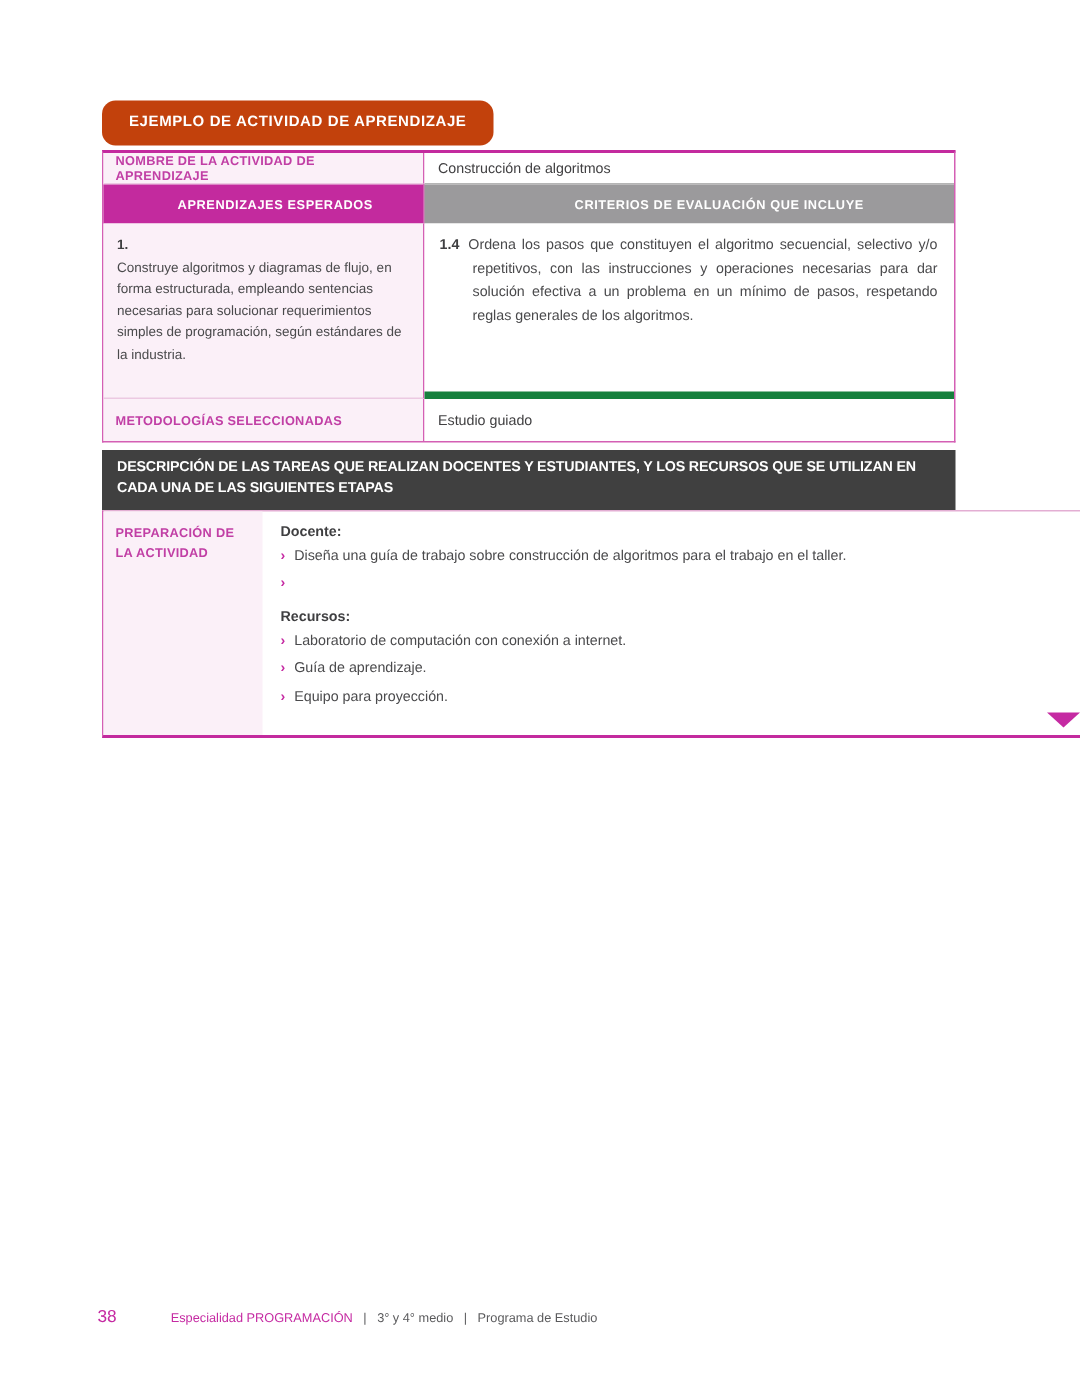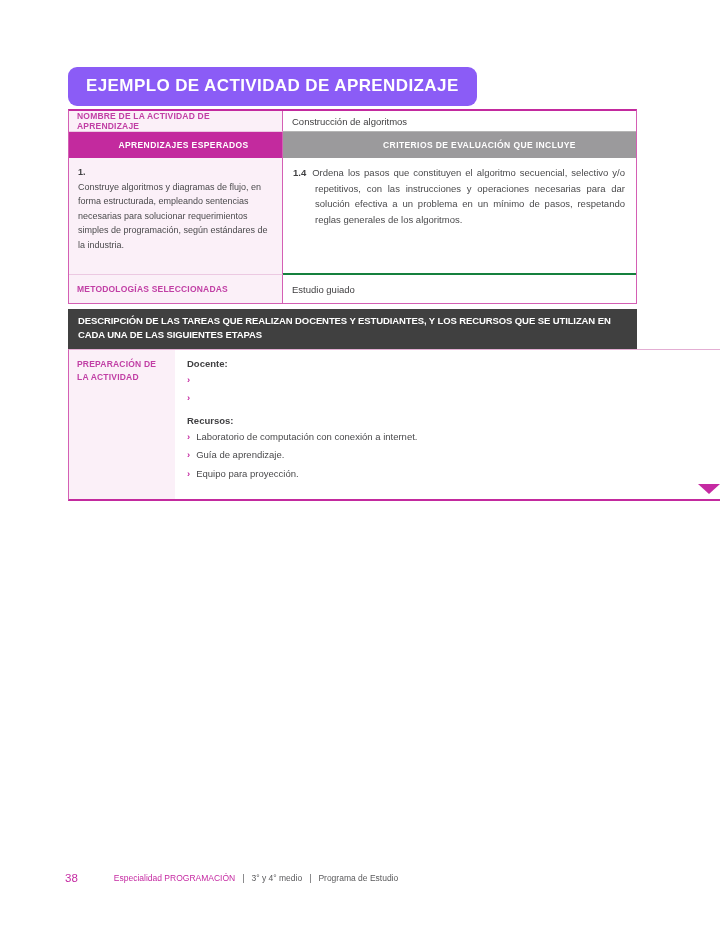--- a/index.html
+++ b/index.html
@@ -3,23 +3,23 @@
 <meta charset="utf-8">
 <style>
   * { margin:0; padding:0; box-sizing:border-box; }
   html,body { width:720px; height:932px; background:#ffffff; font-family:"Liberation Sans", sans-serif; }
   .page { position:relative; width:720px; height:932px; background:#fff; overflow:hidden; }
   .content { position:absolute; left:68px; top:67px; width:569px; }
 
   
   .tab {
     display:inline-block;
-    background:#8b5cf6;
+    background:#c2410c;
     color:#fff;
-    font-size:17px;
+    font-size:10px;
     font-weight:bold;
     letter-spacing:0.4px;
     padding:9px 18px 10px 18px;
     border-radius:9px;
     margin-bottom:3px;
   }
 
   
   .table1 {
     width:569px;
@@ -73,21 +73,21 @@
     border-right:1.5px solid #d45fb4;
     border-bottom:1px solid #ecc9e2;
     color:#4a4a4c; font-size:9px; line-height:1.62;
     min-height:117px;
   }
   .content-row .left .num { font-weight:bold; color:#3f3f41; display:block; }
   .content-row .right {
     flex:1;
     background:#fff;
     padding:7px 11px 9px 10px;
-    border-bottom:2px solid #15803d;
+    border-bottom:5px solid #15803d;
     color:#4a4a4c; font-size:9.5px; line-height:1.65;
   }
   .hang { padding-left:22px; text-indent:-22px; text-align:justify; }
   .hang .num { font-weight:bold; color:#3f3f41; padding-right:6px; }
 
   .row.metod .label-cell { height:28px; border-bottom:none; }
   .row.metod .value-cell { height:28px; border-bottom:none; }
 
   
   .banner {
@@ -189,20 +189,21 @@
     <div class="banner">DESCRIPCIÓN DE LAS TAREAS QUE REALIZAN DOCENTES Y ESTUDIANTES, Y LOS RECURSOS QUE SE UTILIZAN EN CADA UNA DE LAS SIGUIENTES ETAPAS</div>
 
     <div class="prep">
       <div class="prep-label">PREPARACIÓN DE LA ACTIVIDAD</div>
       <div class="prep-body">
 
         <div class="group-heading">Docente:</div>
         <ul class="bullets">
           <li>
             <span class="bullet">›</span>
+            <span>Diseña una guía de trabajo sobre construcción de algoritmos para el trabajo en el taller.</span>
           </li>
           <li>
             <span class="bullet">›</span>
           </li>
         </ul>
 
         <div class="group-heading">Recursos:</div>
         <ul class="bullets">
           <li>
             <span class="bullet">›</span>

